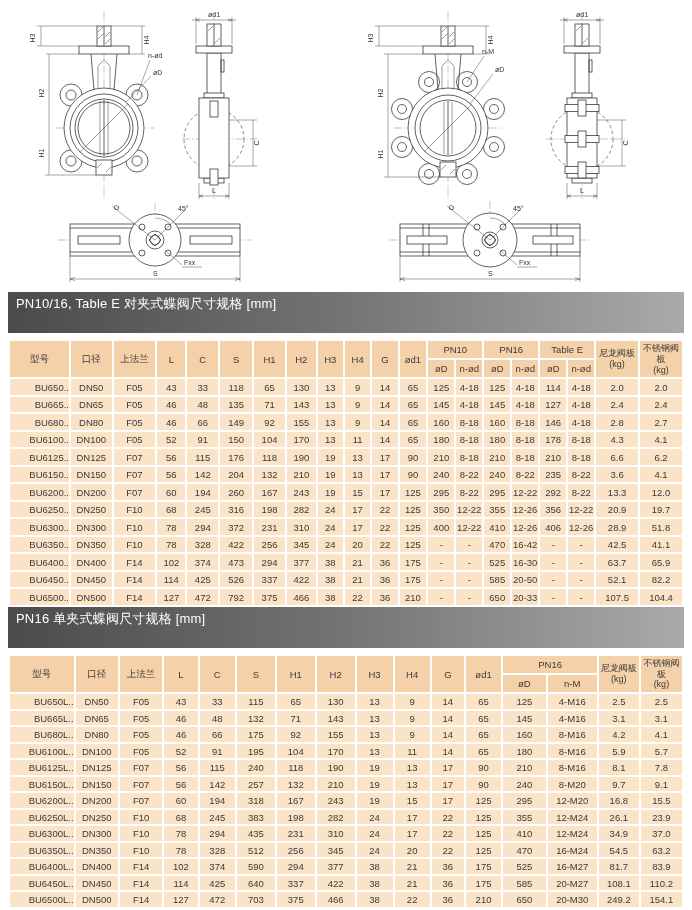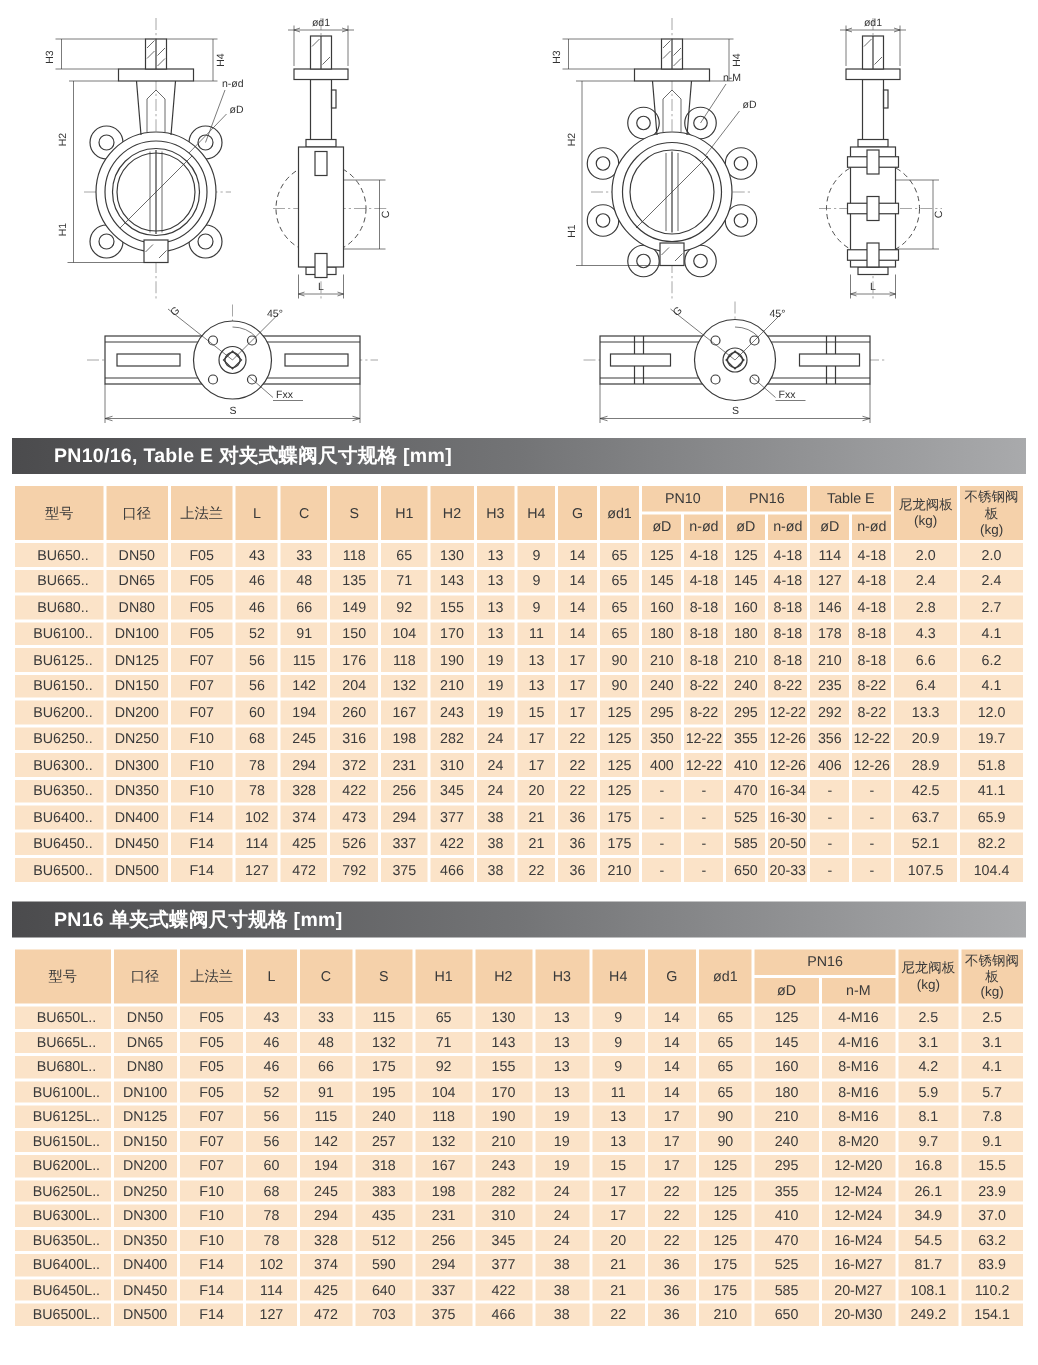--- a/index.html
+++ b/index.html
@@ -1,29 +1,29 @@
 <!DOCTYPE html>
 <html><head>
 <meta charset="utf-8">
 <style>
   * { margin:0; padding:0; box-sizing:border-box; }
   html,body { width:692px; background:#fff; }
   body { height:910px; overflow:hidden; font-family:"Liberation Sans",sans-serif; position:relative; }
   .drawings { position:relative; width:692px; height:292px; background:#fff; }
   .svg-abs { position:absolute; }
-  .section-bar { margin:0 8px; height:24px; line-height:24px;
+  .section-bar { margin:0 8px; height:41px; line-height:24px;
     background:linear-gradient(90deg,#4b4b4d 0%,#737476 50%,#a9aaac 100%);
-    color:#fff; font-weight:bold; font-size:13px; padding-left:28px; letter-spacing:0.2px; }
-  .bar2 { margin-top:11px; }
+    color:#fff; font-weight:normal; font-size:13px; padding-left:8px; letter-spacing:0.2px; }
+  .bar2 { }
   .dim-table { margin:6px 8px 0; width:676px; table-layout:fixed;
     border-collapse:separate; border-spacing:2px; color:#3a3a3a; }
   .dim-table th { background:#f5d1aa; font-weight:normal; font-size:9.5px; padding:2px 0; text-align:center; }
   .dim-table td { background:#fbe3c8; font-size:9.5px; padding:2.5px 0 2px; text-align:center; }
   .t2 td { padding:2px 0 1.5px; }
-  .dim-table td:first-child { text-align:center; padding-left:5px; }
+  .dim-table td:first-child { text-align:right; padding-left:5px; }
   .kg2 { font-size:9px; line-height:1.2; display:block; }
   svg text { font-family:"Liberation Sans",sans-serif; }
 </style>
 </head>
 <body>
 
 <div class="drawings">
 
   <svg class="svg-abs" style="left:22px;top:8px" width="155" height="195" viewBox="0 0 155 195">
     <g stroke="#8a8a8a" stroke-width="0.5" fill="none" stroke-dasharray="8 2 1.5 2">
@@ -538,21 +538,21 @@
         <td>19</td>
         <td>13</td>
         <td>17</td>
         <td>90</td>
         <td>240</td>
         <td>8-22</td>
         <td>240</td>
         <td>8-22</td>
         <td>235</td>
         <td>8-22</td>
-        <td>6.4</td>
+        <td>3.6</td>
         <td>4.1</td>
       </tr>
       <tr>
         <td>BU6200..</td>
         <td>DN200</td>
         <td>F07</td>
         <td>60</td>
         <td>194</td>
         <td>260</td>
         <td>167</td>
@@ -623,21 +623,21 @@
         <td>422</td>
         <td>256</td>
         <td>345</td>
         <td>24</td>
         <td>20</td>
         <td>22</td>
         <td>125</td>
         <td>-</td>
         <td>-</td>
         <td>470</td>
-        <td>16-34</td>
+        <td>16-42</td>
         <td>-</td>
         <td>-</td>
         <td>42.5</td>
         <td>41.1</td>
       </tr>
       <tr>
         <td>BU6400..</td>
         <td>DN400</td>
         <td>F14</td>
         <td>102</td>

